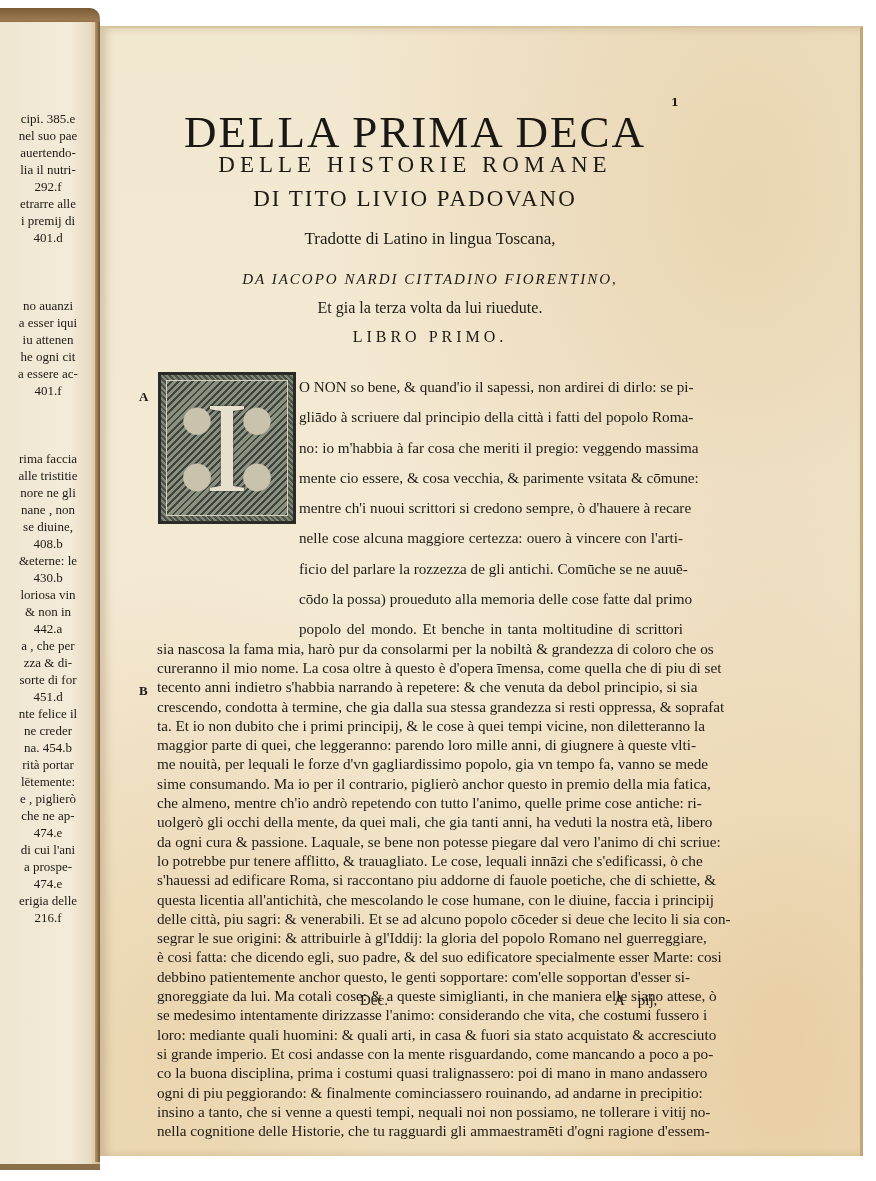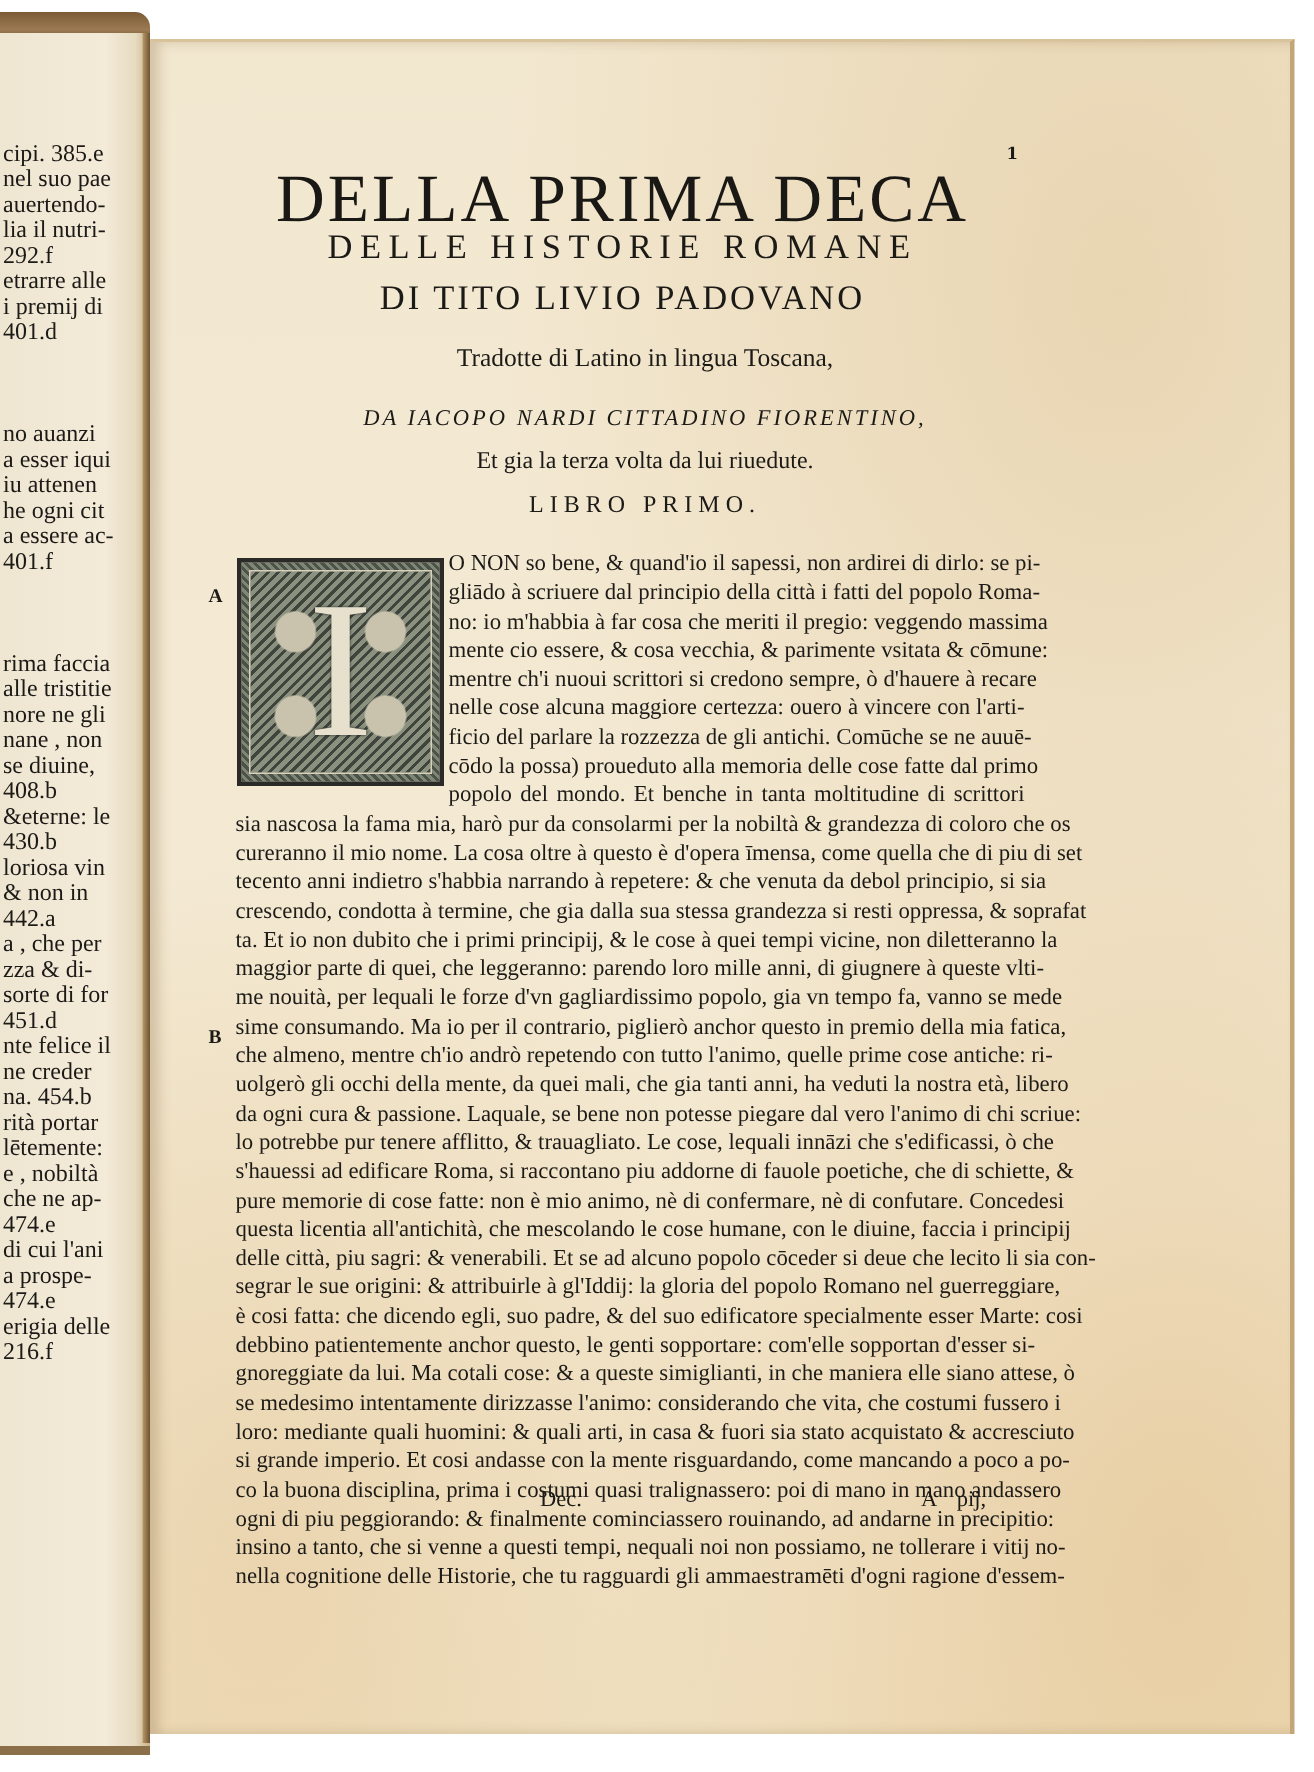--- a/index.html
+++ b/index.html
@@ -17,23 +17,23 @@
   .left-binding {
     position:absolute; left:0; top:8px; width:100px; height:20px;
     background:linear-gradient(180deg,#7a5b36,#9c7b52 60%,#6b4c2c);
     border-radius:0 10px 0 0;
   }
   .left-spine-line {
     position:absolute; left:95px; top:22px; width:5px; height:1140px;
     background:linear-gradient(90deg,#b89a6a,#6f5230);
   }
   .left-lines {
-    position:absolute; right:6px; top:72px; width:92px;
-    font-family:"Liberation Serif", serif; font-size:16px; line-height:17px;
-    text-align:left; white-space:nowrap; overflow:hidden;
+    position:absolute; right:6px; top:88px; width:92px;
+    font-family:"Liberation Serif", serif; font-size:13px; line-height:17px;
+    text-align:center; white-space:nowrap; overflow:hidden;
   }
   .left-lines div { height:17px; }
   .page {
     position:absolute; left:100px; top:26px; width:760px; height:1128px;
     background:
       radial-gradient(ellipse at 85% 15%, rgba(214,178,120,0.35), transparent 45%),
       radial-gradient(ellipse at 90% 90%, rgba(220,180,120,0.45), transparent 40%),
       radial-gradient(ellipse at 10% 90%, rgba(220,185,130,0.35), transparent 35%),
       linear-gradient(180deg,#f2e7cf 0%,#f4ead4 50%,#f1e2c4 100%);
     border-right:3px solid #c2a678;
@@ -93,21 +93,21 @@
     font-family:"Liberation Serif", serif; font-size:130px; line-height:140px;
     color:#e6e0cc; text-shadow:0 0 2px #222;
   }
   .body-text {
     position:absolute; left:157px; top:366px; width:526px;
     font-family:"Liberation Serif", serif; font-size:15.2px; line-height:19.3px;
     color:#1d1b17;
   }
   .body-text .line { height:19.3px; white-space:nowrap; text-align:justify; text-align-last:justify; }
   .body-text .line.last { text-align-last:left; }
-  .body-text .indent { padding-left:142px; }
+  .body-text .indent { padding-left:142px;margin-top:11px; }
   .footer-left {
     position:absolute; left:360px; top:992px;
     font-family:"Liberation Serif", serif; font-size:15px;text-align:right;
   }
   .footer-right {
     position:absolute; left:614px; top:992px;
     font-family:"Liberation Serif", serif; font-size:15px; word-spacing:10px;
   }
   .page-mark {
     position:absolute; left:671px; top:96px; font-size:11px; font-weight:bold;
@@ -152,21 +152,21 @@
       <div>442.a</div>
       <div>a , che per</div>
       <div>zza &amp; di-</div>
       <div>sorte di for</div>
       <div>451.d</div>
       <div>nte felice il</div>
       <div>ne creder</div>
       <div>na. 454.b</div>
       <div>rità portar</div>
       <div>lētemente:</div>
-      <div>e , nobiltà</div>
+      <div>e , piglierò</div>
       <div>che ne ap-</div>
       <div>474.e</div>
       <div>di cui l'ani</div>
       <div>a prospe-</div>
       <div>474.e</div>
       <div>erigia delle</div>
       <div>216.f</div>
     </div>
 </div>
 <div class="left-spine-line"></div>
@@ -206,21 +206,20 @@
     <div class="line">crescendo, condotta à termine, che gia dalla sua stessa grandezza si resti oppressa, &amp; soprafat</div>
     <div class="line">ta. Et io non dubito che i primi principij, &amp; le cose à quei tempi vicine, non diletteranno la</div>
     <div class="line">maggior parte di quei, che leggeranno: parendo loro mille anni, di giugnere à queste vlti-</div>
     <div class="line">me nouità, per lequali le forze d'vn gagliardissimo popolo, gia vn tempo fa, vanno se mede</div>
     <div class="line">sime consumando. Ma io per il contrario, piglierò anchor questo in premio della mia fatica,</div>
     <div class="line">che almeno, mentre ch'io andrò repetendo con tutto l'animo, quelle prime cose antiche: ri-</div>
     <div class="line">uolgerò gli occhi della mente, da quei mali, che gia tanti anni, ha veduti la nostra età, libero</div>
     <div class="line">da ogni cura &amp; passione. Laquale, se bene non potesse piegare dal vero l'animo di chi scriue:</div>
     <div class="line">lo potrebbe pur tenere afflitto, &amp; trauagliato. Le cose, lequali innāzi che s'edificassi, ò che</div>
     <div class="line">s'hauessi ad edificare Roma, si raccontano piu addorne di fauole poetiche, che di schiette, &amp;</div>
-    <div class="line">pure memorie di cose fatte: non è mio animo, nè di confermare, nè di confutare. Concedesi</div>
     <div class="line">questa licentia all'antichità, che mescolando le cose humane, con le diuine, faccia i principij</div>
     <div class="line">delle città, piu sagri: &amp; venerabili. Et se ad alcuno popolo cōceder si deue che lecito li sia con-</div>
     <div class="line">segrar le sue origini: &amp; attribuirle à gl'Iddij: la gloria del popolo Romano nel guerreggiare,</div>
     <div class="line">è cosi fatta: che dicendo egli, suo padre, &amp; del suo edificatore specialmente esser Marte: cosi</div>
     <div class="line">debbino patientemente anchor questo, le genti sopportare: com'elle sopportan d'esser si-</div>
     <div class="line">gnoreggiate da lui. Ma cotali cose: &amp; a queste simiglianti, in che maniera elle siano attese, ò</div>
     <div class="line">se medesimo intentamente dirizzasse l'animo: considerando che vita, che costumi fussero i</div>
     <div class="line">loro: mediante quali huomini: &amp; quali arti, in casa &amp; fuori sia stato acquistato &amp; accresciuto</div>
     <div class="line">si grande imperio. Et cosi andasse con la mente risguardando, come mancando a poco a po-</div>
     <div class="line">co la buona disciplina, prima i costumi quasi tralignassero: poi di mano in mano andassero</div>

